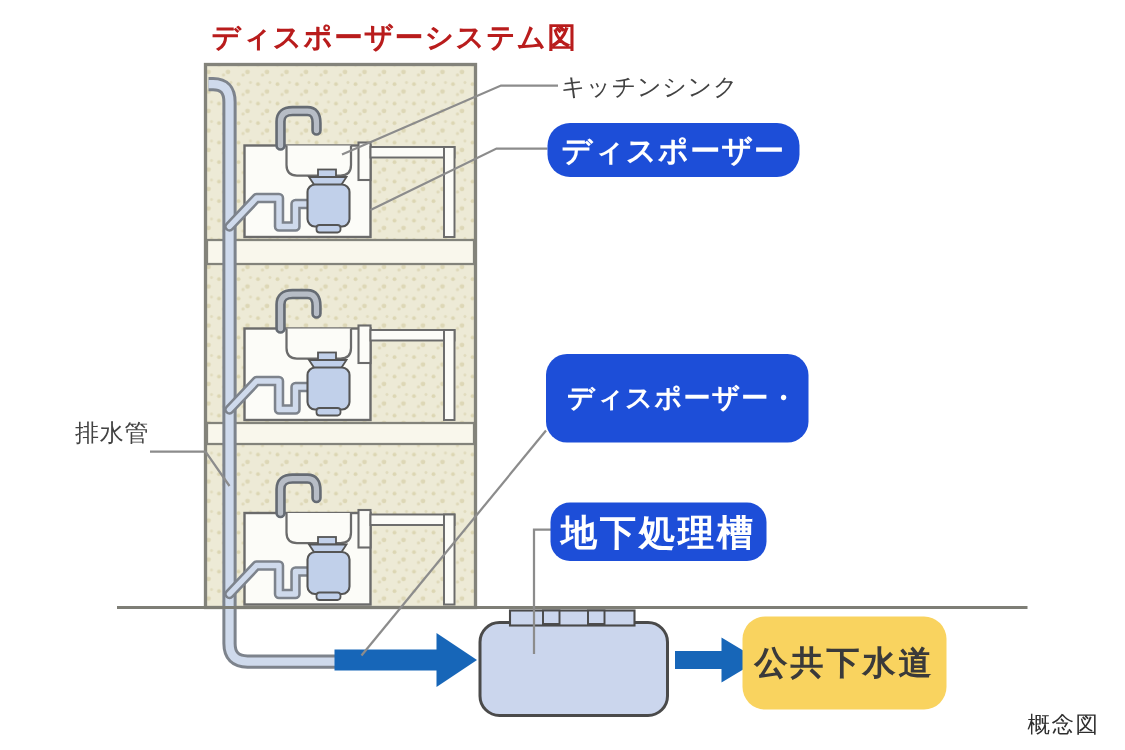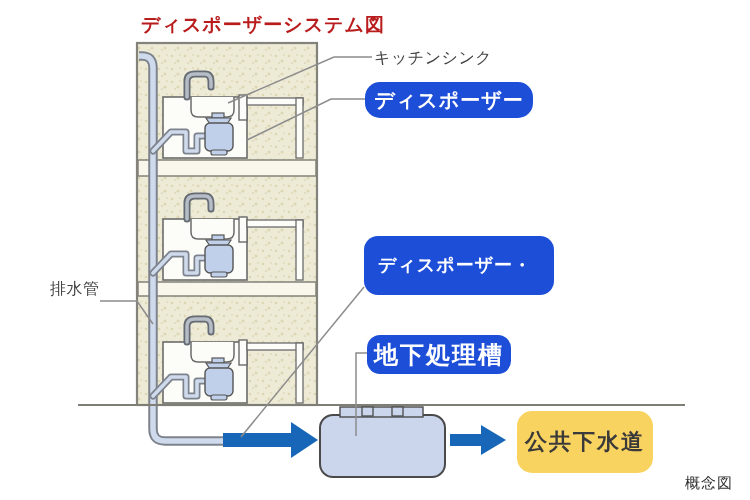--- a/index.html
+++ b/index.html
@@ -19,31 +19,31 @@
   .badge{
     display:flex;align-items:center;justify-content:center;
     box-sizing:border-box;color:#ffffff;font-weight:bold;
   }
   .badge-gold{background:#1d4ed8;}
   .badge-disposer{
     left:365px;top:82px;width:168px;height:36px;border-radius:15px;
     font-size:20px;letter-spacing:1px;
   }
   .badge-drain{
-    left:364px;top:236px;width:190px;height:59px;border-radius:14px;
+    left:364px;top:236px;width:175px;height:59px;border-radius:14px;
     font-size:18px;line-height:1.5;letter-spacing:1px;
     justify-content:flex-start;padding-left:14px;
   }
   .badge-drain .two-line{display:block;}
   .badge-tank{
     left:367px;top:335px;width:144px;height:39px;border-radius:13px;
     font-size:24px;letter-spacing:2px;
   }
   .badge-sewer{
-    left:517px;top:411px;width:136px;height:62px;border-radius:15px;
+    left:495px;top:411px;width:136px;height:62px;border-radius:15px;
     background:#f9d35f;color:#3a3a3a;font-size:22px;letter-spacing:2px;
   }
 </style>
 </head>
 <body>
 
 <div id="stage">
 
   <svg width="750" height="500" viewBox="0 0 750 500">
     <defs>

